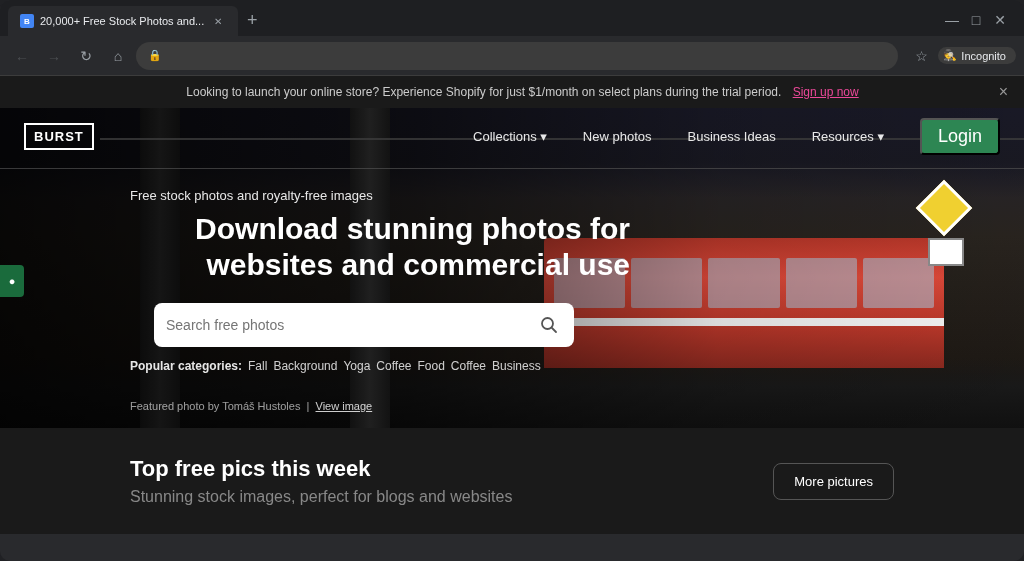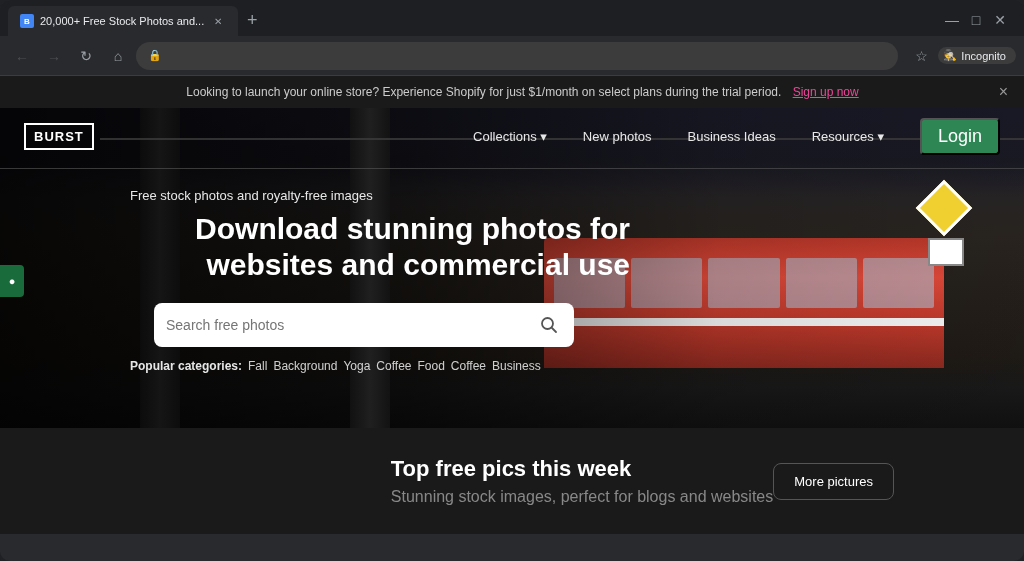--- a/index.html
+++ b/index.html
@@ -443,21 +443,21 @@
       border: 2px solid #888;
       z-index: 3;
     }
 
     
     .bottom-section {
       background: #1a1a1a;
       padding: 28px 130px;
       display: flex;
       align-items: center;
-      justify-content: flex-end;
+      justify-content: space-between;
     }
 
     .bottom-left h2 {
       color: #fff;
       font-size: 22px;
       font-weight: 700;
       margin-bottom: 6px;
     }
 
     .bottom-left p {
@@ -605,20 +605,25 @@
           <a class="cat-link">Fall</a>
           <a class="cat-link">Background</a>
           <a class="cat-link">Yoga</a>
           <a class="cat-link">Coffee</a>
           <a class="cat-link">Food</a>
           <a class="cat-link">Coffee</a>
           <a class="cat-link">Business</a>
         </div>
       </div>
 
+      <div class="photo-credit">
+        <span>Featured photo by Tomáš Hustoles</span>
+        &nbsp;|&nbsp;
+        <a>View image</a>
+      </div>
     </div>
 
     <div class="bottom-section">
       <div class="bottom-left">
         <h2>Top free pics this week</h2>
         <p>Stunning stock images, perfect for blogs and websites</p>
       </div>
       <button class="more-photos-btn">More pictures</button>
     </div>
 

